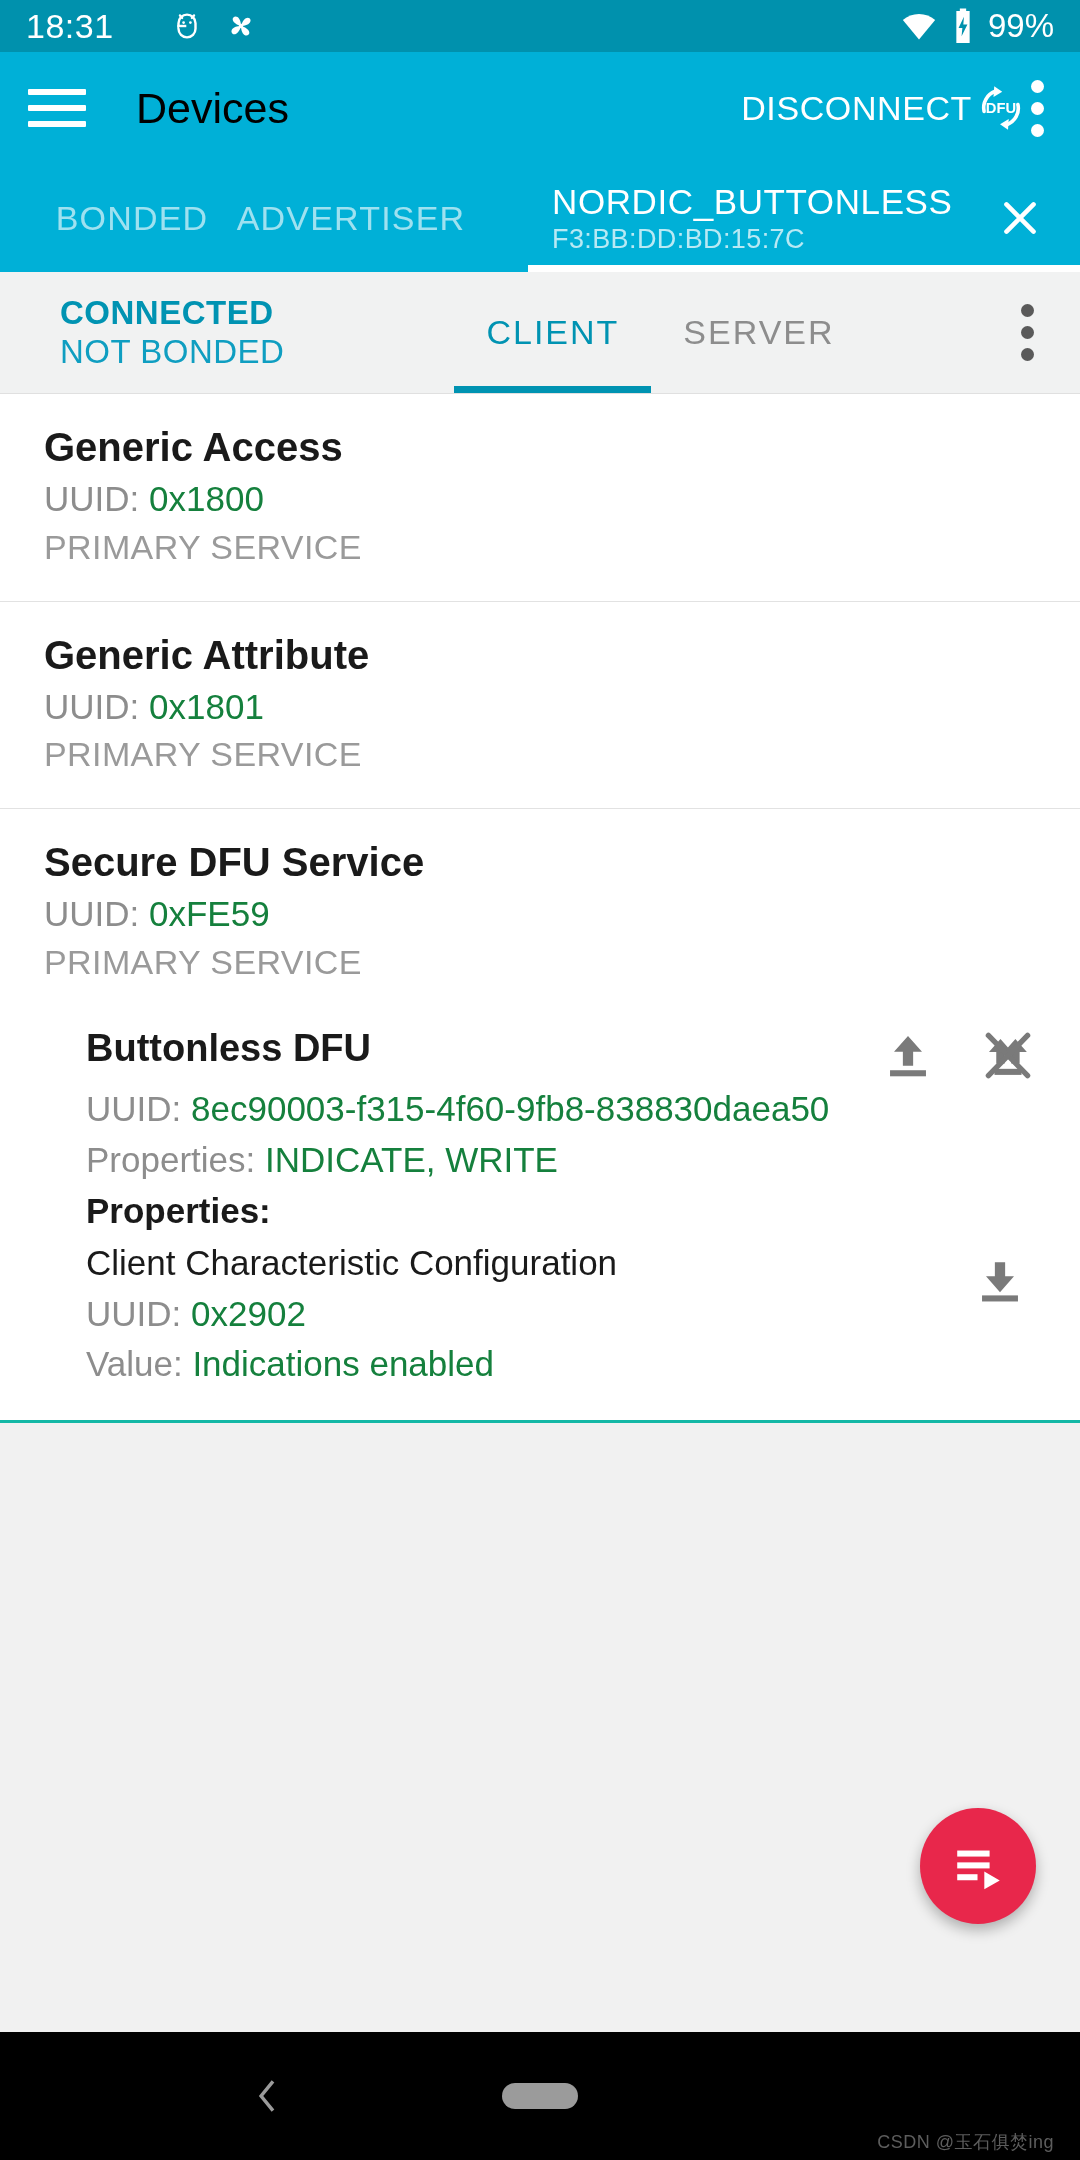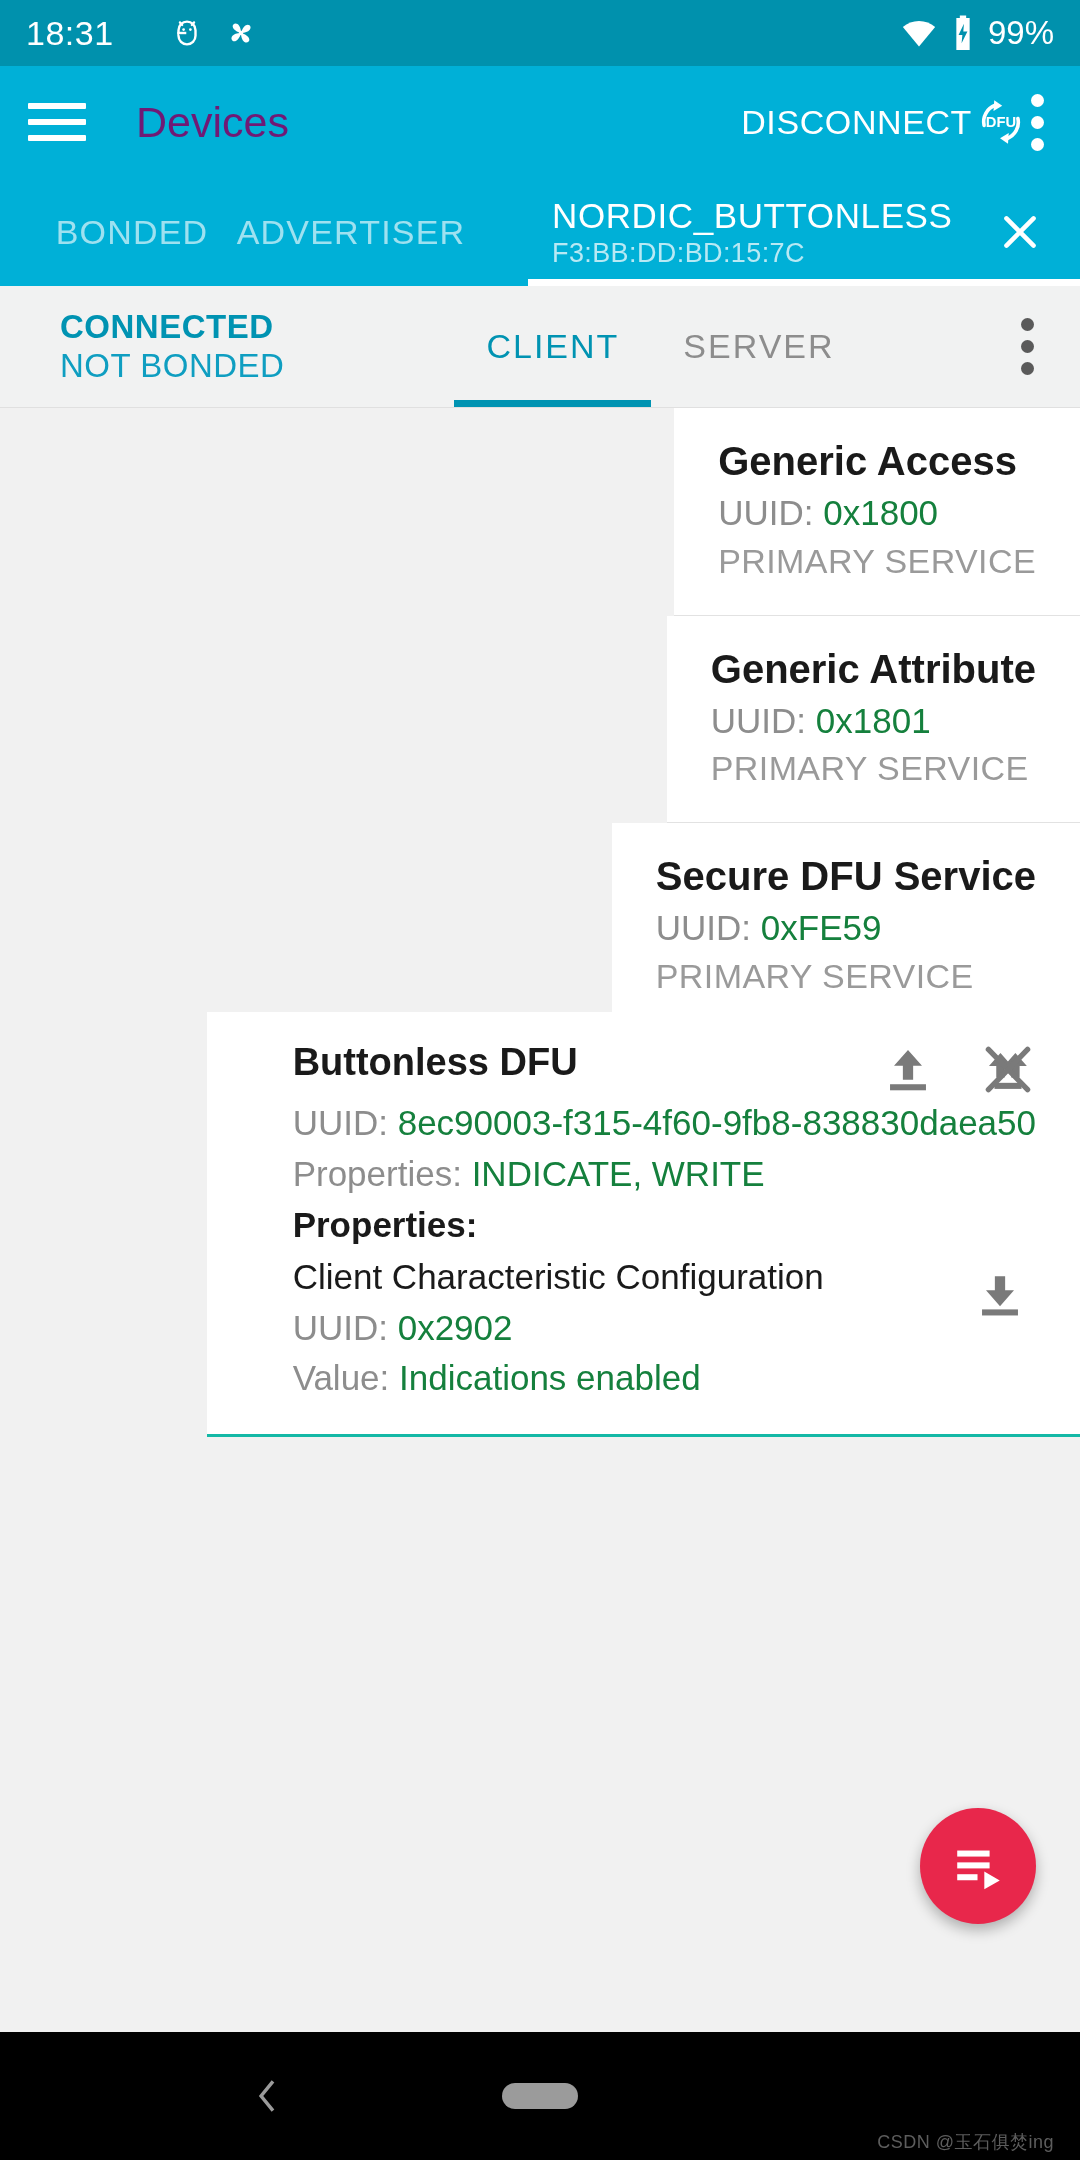--- a/index.html
+++ b/index.html
@@ -14,21 +14,21 @@
     height: 2160px;
     background: #ffffff;
     font-family: "Liberation Sans", sans-serif;
     overflow: hidden;
     display: flex;
     flex-direction: column;
   }
 
   
   .statusbar {
-    height: 66px;
+    height: 52px;
     background: #0091ad;
     display: flex;
     align-items: center;
     padding: 0 26px;
     flex: 0 0 auto;
     gap: 32px;
   }
   .status-time {
     color: #ffffff;
     font-size: 34px;
@@ -72,21 +72,21 @@
     padding: 4px 0;
     cursor: pointer;
   }
   .hamburger span {
     display: block;
     height: 6px;
     background: #ffffff;
     border-radius: 1px;
   }
   .appbar-title {
-    color: #701a75;
+    color: #000000;
     font-size: 43px;
     margin-left: 50px;
     font-weight: 400;
     white-space: nowrap;
   }
   .appbar-actions {
     margin-left: auto;
     display: flex;
     align-items: center;
     padding-right: 8px;
@@ -226,21 +226,20 @@
   }
   .connbar .kebab { margin-left: auto; }
 
   
   .content {
     flex: 1 1 auto;
     background: #f1f1f1;
     overflow: hidden;
     display: flex;
     flex-direction: column;
-    align-items: flex-end;
   }
   .service {
     background: #ffffff;
     border-bottom: 1px solid #e2e2e2;
     padding: 26px 44px 30px 44px;
   }
   .service-name {
     font-size: 40px;
     font-weight: bold;
     color: #1a1a1a;

